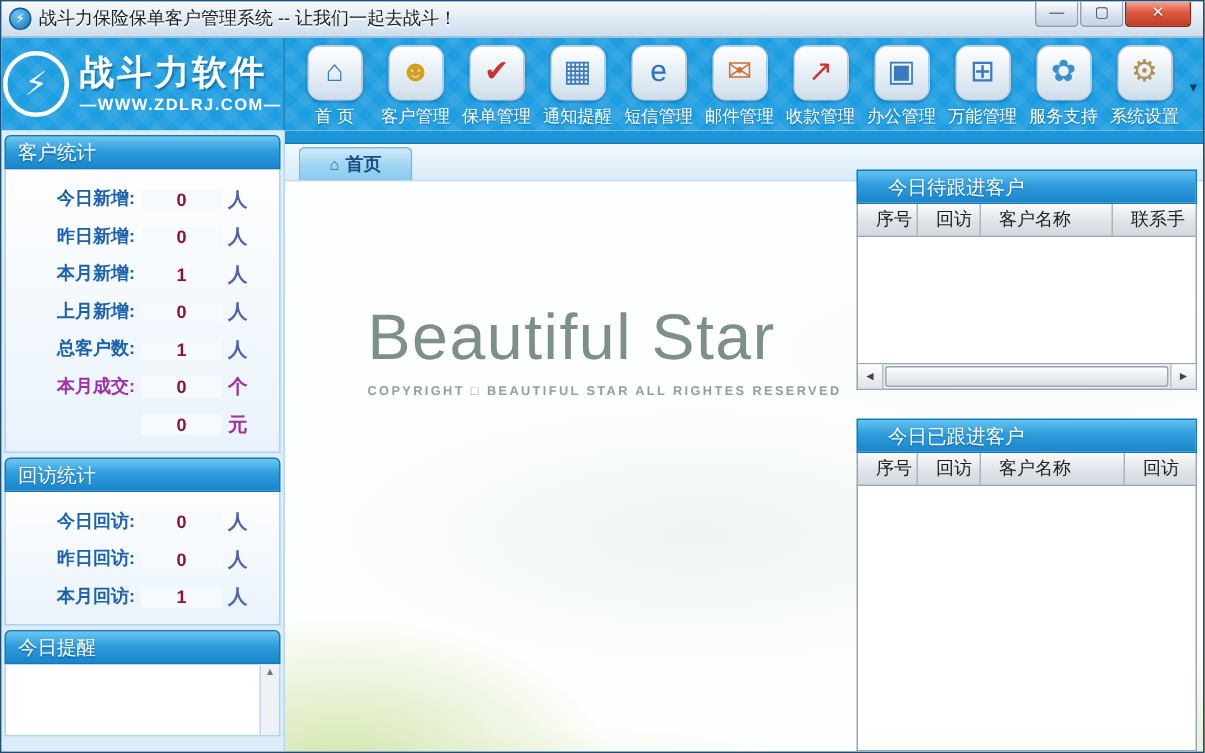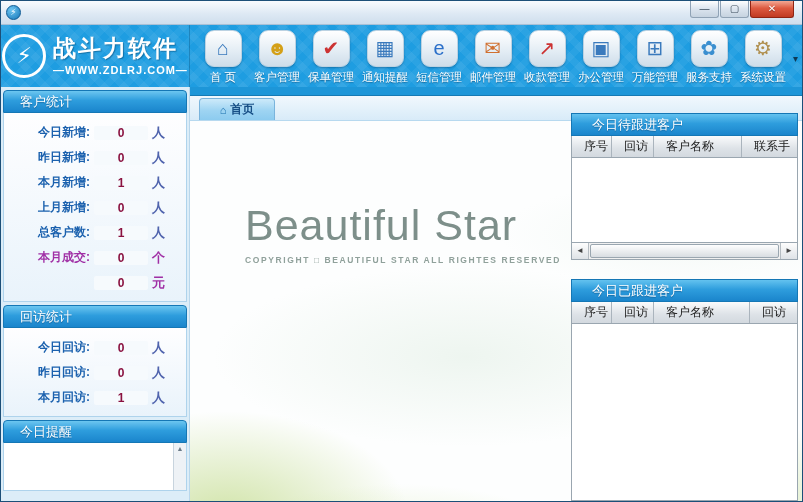--- a/index.html
+++ b/index.html
@@ -26,21 +26,21 @@
   .tb-label{ color:#fff; font-size:11.5px; margin-top:3px; white-space:nowrap; text-shadow:0 1px 1px rgba(0,50,90,.5); }
   .tb-caret{ color:#0e3a56; font-size:10px; align-self:center; margin-left:3px; cursor:pointer; }
 
   
   .body-row{ display:flex; height:414px; }
 
   
   .sidebar{ width:189px; flex:0 0 auto; background:#dcedf8; border-right:1px solid #b9d7ec; overflow:hidden; }
   .datebar{ height:23px; background:linear-gradient(#34a7e0,#1f8cc8); color:#f2faff; font-size:12px; line-height:23px; padding-left:10px; white-space:nowrap; }
   .side-panel{ margin:3px 2px 0 2px; }
-  .side-panel-header{ height:23px; background:linear-gradient(#6cc6f0,#2e9ddd 45%,#1a85cc); border:1px solid #1577b5; border-radius:4px 4px 0 0; color:#fff; font-size:13px; line-height:21px; padding-left:16px; text-shadow:0 1px 1px rgba(0,40,80,.4); }
+  .side-panel-header{ height:23px; background:linear-gradient(#6cc6f0,#2e9ddd 45%,#1a85cc); border:1px solid #1577b5; border-radius:4px 4px 0 0; color:#fff; font-size:13px; line-height:21px; padding-left:8px; text-shadow:0 1px 1px rgba(0,40,80,.4); }
   .side-panel-body{ background:linear-gradient(#fefeff,#e9f3fb); border:1px solid #aed3ec; border-top:none; padding:7px 0 6px 0; }
   .stat-row{ display:flex; align-items:center; height:25px; font-size:12px; font-weight:bold; }
   .stat-row .sl{ width:86px; text-align:right; color:#1b61ae; }
   .stat-row .sv{ flex:1; text-align:center; color:#8a1240; background:#f6fafd; margin:0 4px; border-radius:2px; }
   .stat-row .su{ width:34px; color:#4f63ad; font-size:13px; }
   .stat-row.hl .sl{ color:#a02fa5; }
   .stat-row.hl .su{ color:#a02fa5; }
   .reminder-body{ height:48px; background:#fff; border:1px solid #aed3ec; border-top:none; position:relative; }
   .mini-scroll{ position:absolute; top:0; right:0; width:13px; height:100%; background:#eef2f6; border-left:1px solid #c8d4de; font-size:7px; color:#6b7b88; text-align:center; padding-top:2px; cursor:pointer; }
 
@@ -80,20 +80,21 @@
   .hs-thumb{ flex:1; margin:1px; background:linear-gradient(#fefefe,#d8dde2); border:1px solid #9aa6b0; border-radius:2px; cursor:pointer; }
   .panel-gap{ height:19px; }
 </style>
 </head>
 <body>
 
 <div class="window">
 
   <div class="titlebar">
     <div class="app-icon">⚡</div>
+    <div class="title-text">战斗力保险保单客户管理系统 -- 让我们一起去战斗！</div>
     <div class="win-controls">
       <div class="win-btn">—</div>
       <div class="win-btn">▢</div>
       <div class="win-btn close">✕</div>
     </div>
   </div>
 
   <div class="header">
     <div class="logo-box">
       <div class="fist">⚡</div>

